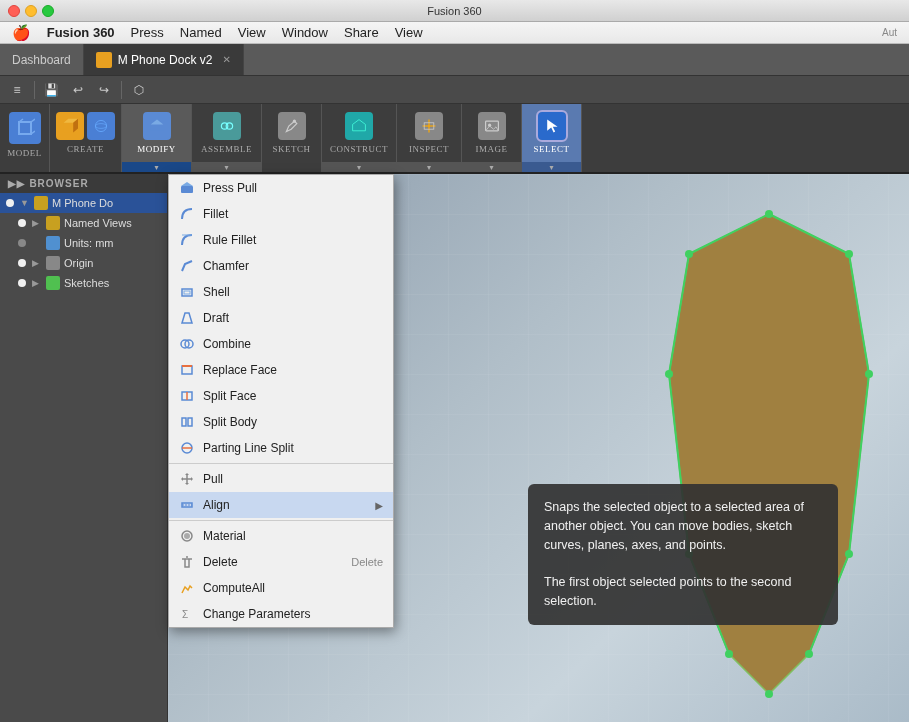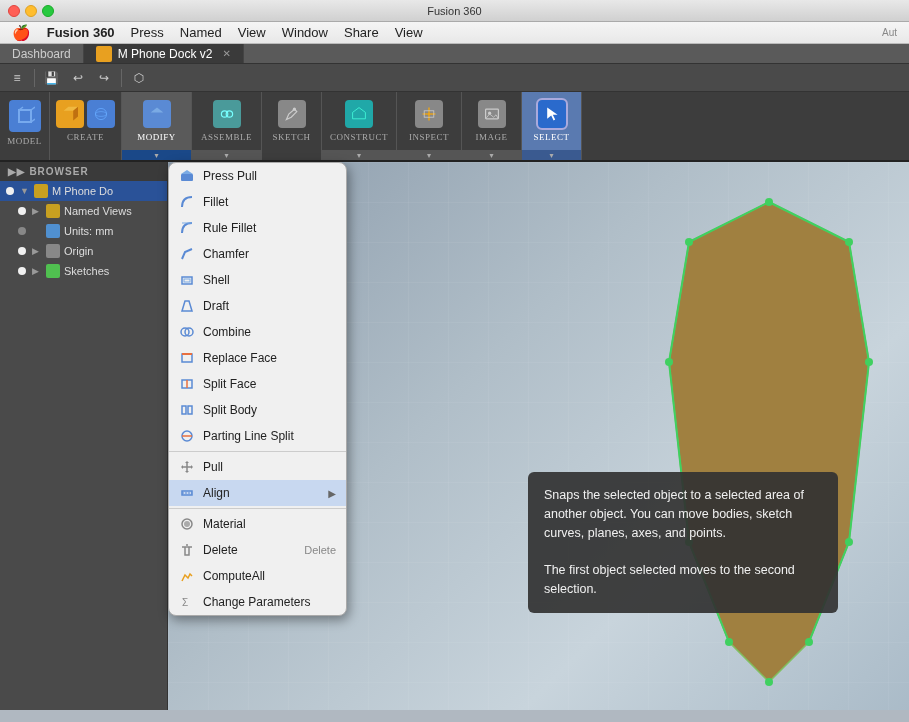--- a/index.html
+++ b/index.html
@@ -36,21 +36,21 @@
       padding: 2px 8px;
       font-size: 13px;
       color: #222;
       cursor: pointer;
       border-radius: 3px;
     }
     .apple-icon { font-size: 15px; padding: 2px 8px; }
 
     
     .tab-bar {
-      height: 20px;
+      height: 32px;
       background: #5a5a5a;
       display: flex;
       align-items: stretch;
       border-bottom: 1px solid #333;
     }
     .tab-item {
       display: flex;
       align-items: center;
       padding: 0 12px;
       gap: 6px;
@@ -180,24 +180,24 @@
     .tree-label { font-size: 11px; }
     .visibility-dot { width: 8px; height: 8px; border-radius: 50%; background: #888; margin-right: 2px; }
     .visibility-dot.visible { background: #f0f0f0; }
     .indent-1 { margin-left: 12px; }
 
     
     .dropdown-menu {
       position: absolute;
       top: 0;
       left: 168px;
-      width: 179px;
+      width: 226px;
       background: #f0f0f0;
       border: 1px solid #aaa;
-      border-radius: 8px;
+      border-radius: 0;
       box-shadow: 2px 4px 12px rgba(0,0,0,0.4);
       z-index: 100;
       overflow: hidden;
     }
     .menu-section-item {
       display: flex;
       align-items: center;
       padding: 5px 10px;
       gap: 8px;
       cursor: pointer;
@@ -656,17 +656,17 @@
       <circle cx="140" cy="520" r="4" fill="#40d060"></circle>
       <circle cx="100" cy="480" r="4" fill="#40d060"></circle>
       <circle cx="60" cy="380" r="4" fill="#40d060"></circle>
       <circle cx="40" cy="200" r="4" fill="#40d060"></circle>
       <circle cx="60" cy="80" r="4" fill="#40d060"></circle>
     </svg>
 
     <div class="tooltip-box">
       <p>Snaps the selected object to a selected area of another object. You can move bodies, sketch curves, planes, axes, and points.</p>
       <br>
-      <p>The first object selected moves to the second selection.</p>
+      <p>The first object selected points to the second selection.</p>
     </div>
   </div>
 
 </div>
 
 </body></html>

